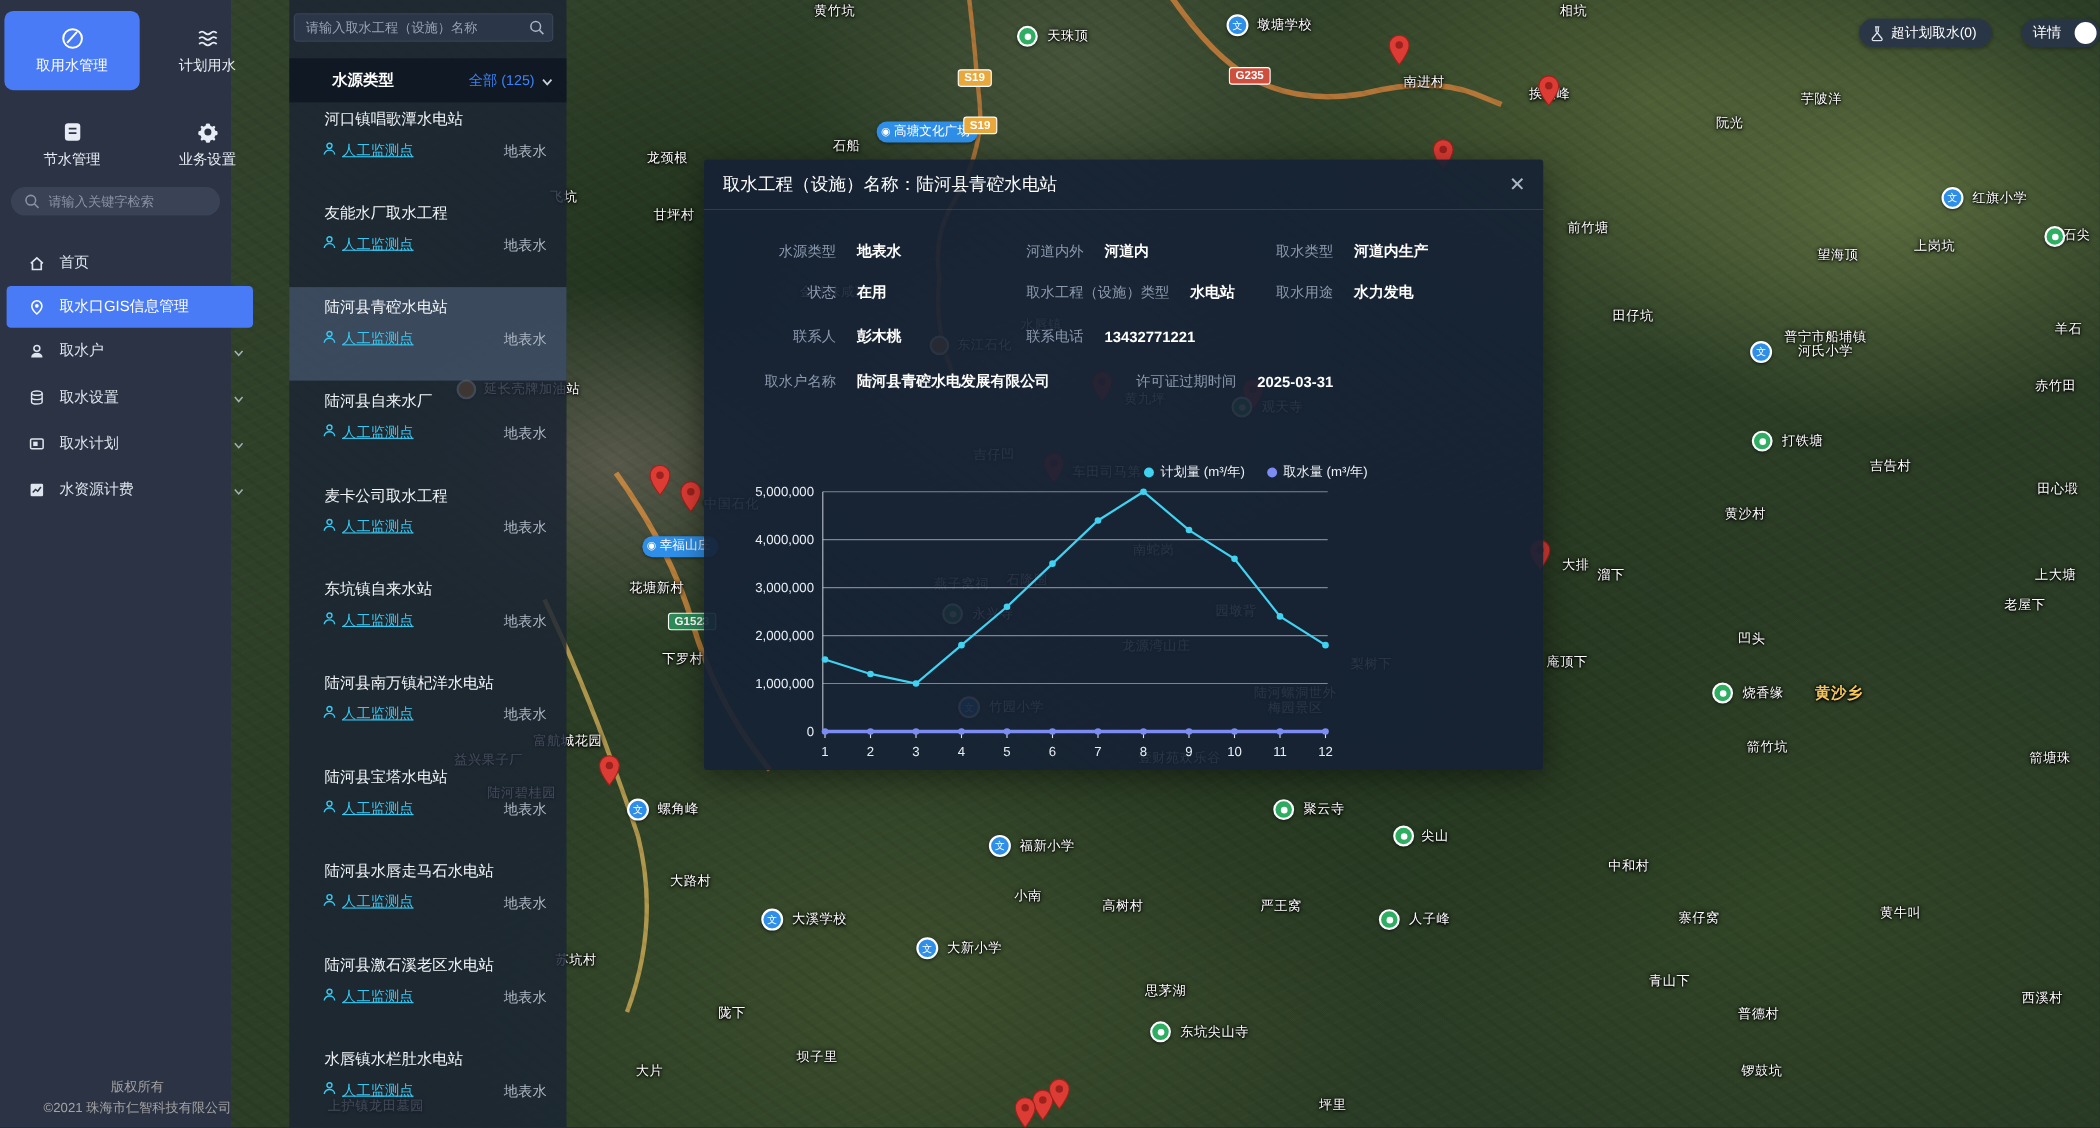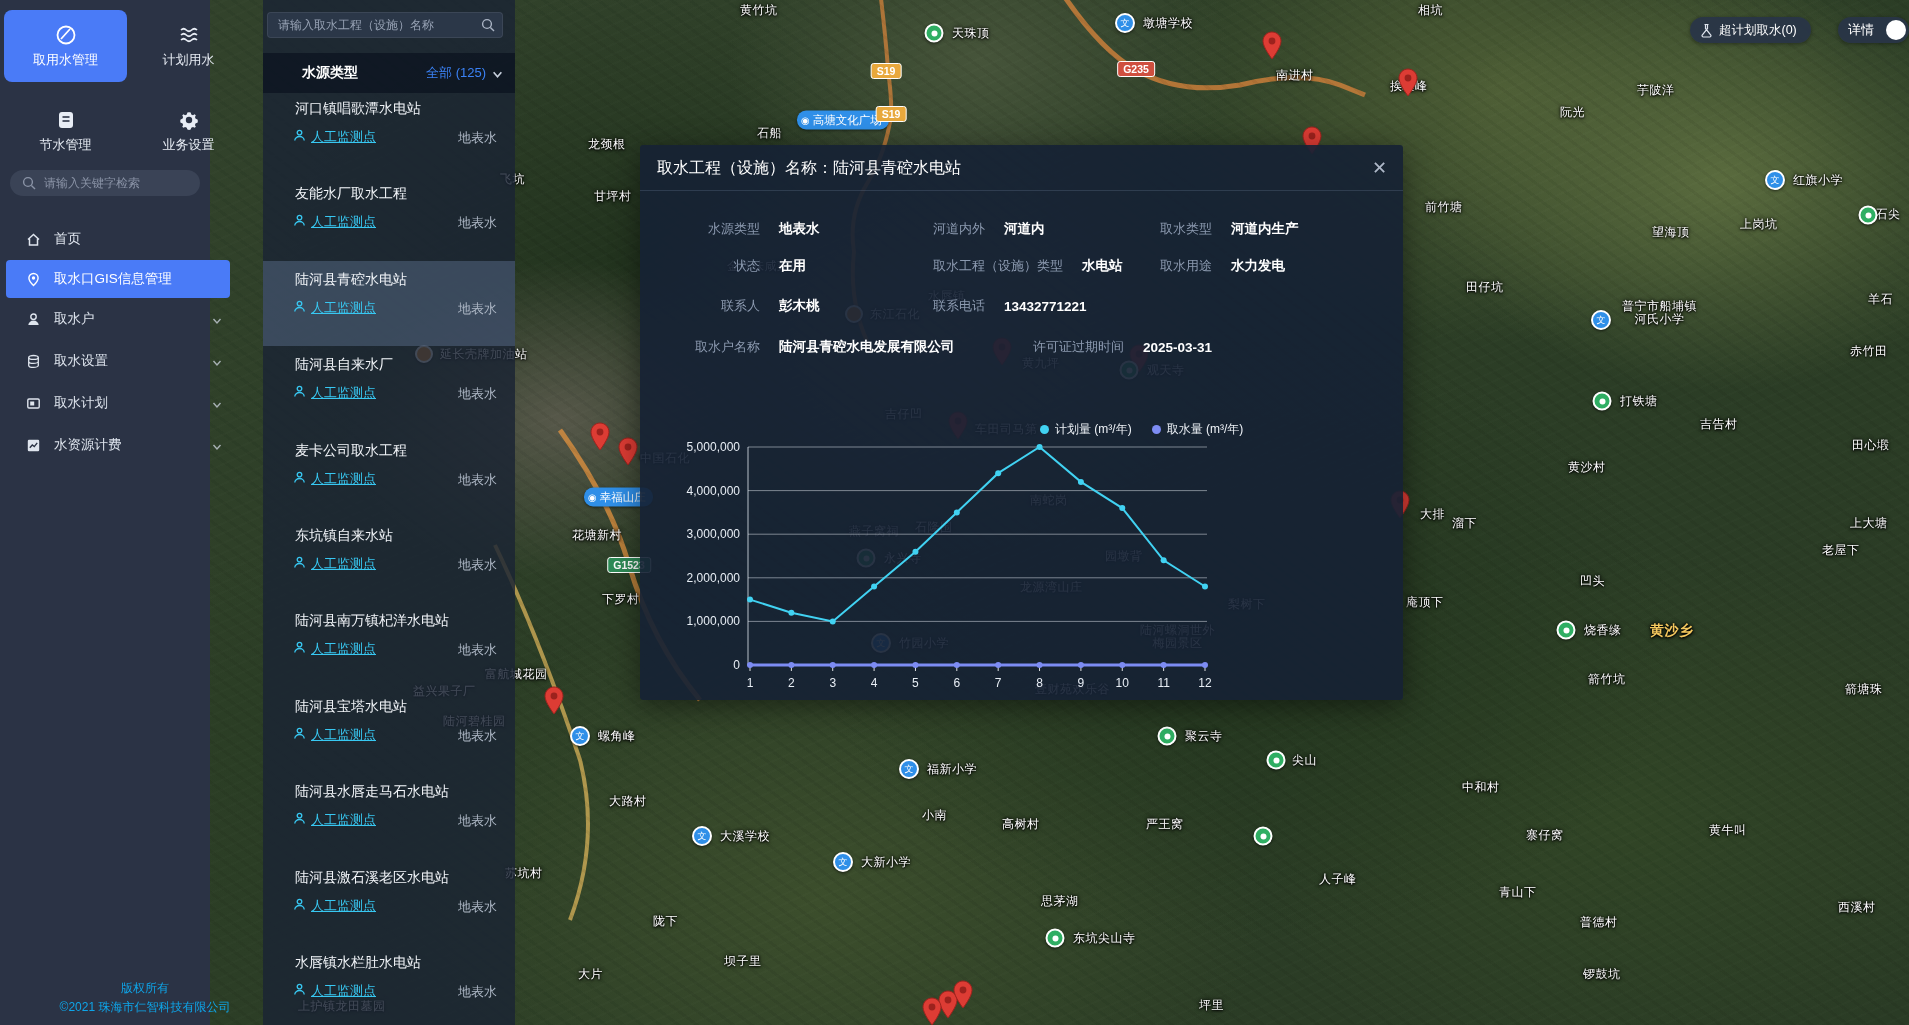--- a/index.html
+++ b/index.html
@@ -57,22 +57,22 @@
   #side-search{position:absolute;left:10px;top:170px;width:190px;height:26px;background:#3a4356;
     border:none;border-radius:13px;color:#cfd6e2;font-size:12px;padding:0 10px 0 34px;outline:none;box-sizing:border-box;}
   #side-search::placeholder{color:#8a93a6;}
   #side-search-ic{position:absolute;left:22px;top:176px;width:14px;height:14px;z-index:11;}
   #nav{position:absolute;left:0;top:218px;width:236px;}
   .nav-item{position:relative;height:42px;display:flex;align-items:center;color:#dfe5ee;font-size:13.5px;cursor:pointer;}
   .nav-item .n-ic{width:15px;height:15px;margin:0 13px 0 26px;flex:0 0 auto;}
   .nav-item.active{background:#4a7bf7;border-radius:4px;margin:0 6px;height:38px;color:#fff;}
   .nav-item.active .n-ic{margin-left:20px;}
   .nav-item .chev{position:absolute;right:14px;top:50%;transform:translateY(-50%);width:10px;height:10px;opacity:.75;}
-  #copyright{position:absolute;left:0;bottom:8px;width:250px;text-align:center;color:#0ea5e9;
-    font-size:12px;line-height:19px;z-index:10;padding-left:20px;}
+  #copyright{position:absolute;left:0;bottom:8px;width:250px;text-align:center;color:#a3a3a3;
+    font-size:12px;line-height:19px;z-index:10;}
   
   #list-panel{position:absolute;left:263px;top:0;width:252px;height:1025px;
     background:rgba(26,36,52,.83);z-index:9;}
   #list-search{position:absolute;left:4px;top:12px;width:236px;height:26px;background:rgba(44,56,74,.95);
     border:1px solid rgba(255,255,255,.08);border-radius:4px;color:#cfd6e2;font-size:12px;
     padding:0 30px 0 10px;outline:none;box-sizing:border-box;}
   #list-search::placeholder{color:#97a2b4;}
   #list-search-ic{position:absolute;left:218px;top:18px;width:14px;height:14px;z-index:11;}
   #filter-bar{position:absolute;left:0;top:53px;width:252px;height:40px;background:rgba(13,20,32,.8);
     display:flex;align-items:center;}
@@ -160,21 +160,21 @@
       <div class="map-label" style="left: 1845px; top: 689px;">箭塘珠</div>
       <div class="map-label" style="left: 1185px; top: 736px;">聚云寺</div>
       <div class="map-label" style="left: 1292px; top: 760px;">尖山</div>
       <div class="map-label" style="left: 1462px; top: 787px;">中和村</div>
       <div class="map-label" style="left: 927px; top: 769px;">福新小学</div>
       <div class="map-label" style="left: 609px; top: 801px;">大路村</div>
       <div class="map-label" style="left: 720px; top: 836px;">大溪学校</div>
       <div class="map-label" style="left: 1002px; top: 824px;">高树村</div>
       <div class="map-label" style="left: 922px; top: 815px;">小南</div>
       <div class="map-label" style="left: 1146px; top: 824px;">严王窝</div>
-      <div class="map-label" style="left: 1319px; top: 836px; margin-top: 43px;">人子峰</div>
+      <div class="map-label" style="left: 1281px; top: 836px;">人子峰</div>
       <div class="map-label" style="left: 1526px; top: 835px;">寨仔窝</div>
       <div class="map-label" style="left: 1709px; top: 830px;">黄牛叫</div>
       <div class="map-label" style="left: 861px; top: 862px;">大新小学</div>
       <div class="map-label" style="left: 1041px; top: 901px;">思茅湖</div>
       <div class="map-label" style="left: 1499px; top: 892px;">青山下</div>
       <div class="map-label" style="left: 1580px; top: 922px;">普德村</div>
       <div class="map-label" style="left: 1838px; top: 907px;">西溪村</div>
       <div class="map-label" style="left: 1073px; top: 938px;">东坑尖山寺</div>
       <div class="map-label" style="left: 653px; top: 921px;">陇下</div>
       <div class="map-label" style="left: 724px; top: 961px;">坝子里</div>

